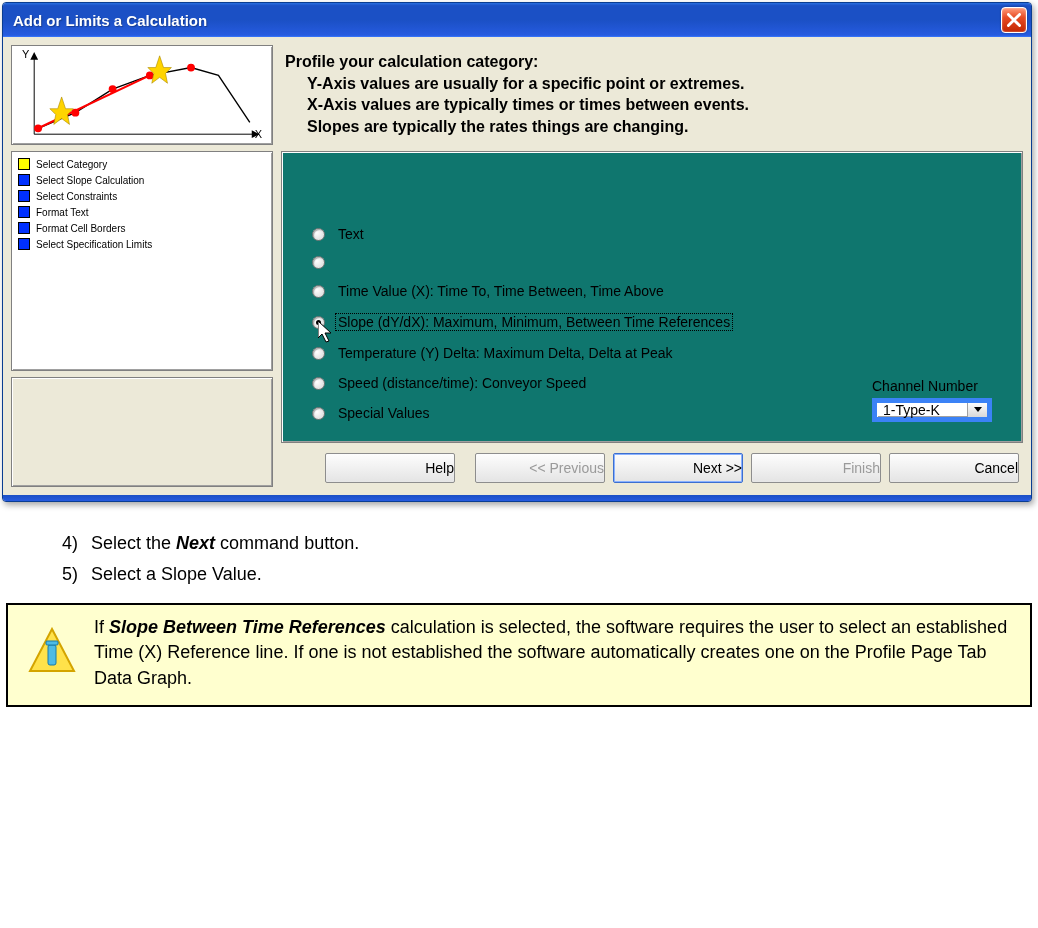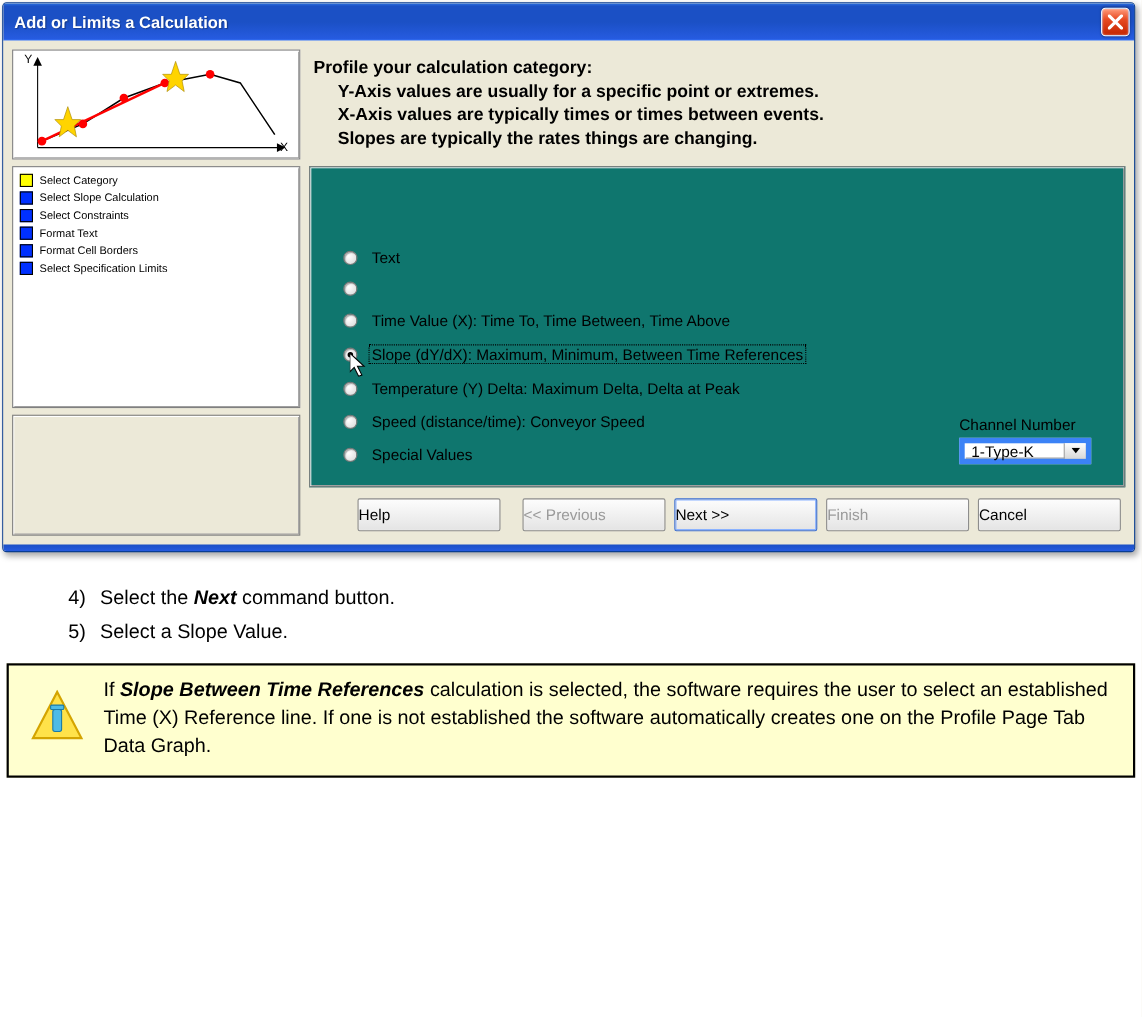--- a/index.html
+++ b/index.html
@@ -181,21 +181,21 @@
     padding: 10px 4px 4px 4px;
   }
   .btn {
     width: 130px;
     height: 30px;
     background: linear-gradient(to bottom, #fdfdfd, #e4e4e4);
     border: 1px solid #8d8d8d;
     border-radius: 2px;
     display: flex;
     align-items: center;
-    justify-content: flex-start;
+    justify-content: flex-end;
     font-size: 14px;
     box-shadow: inset 0 0 1px #fff;
   }
   .btn.disabled { color: #9a9a9a; }
   .btn.default {
     border: 1px solid #3d6fcf;
     box-shadow: 0 0 0 1px #8ab2ff inset, inset 0 0 1px #fff;
   }
   .btn.help { margin-right: auto; margin-left: 40px; }
   .bluestrip {

